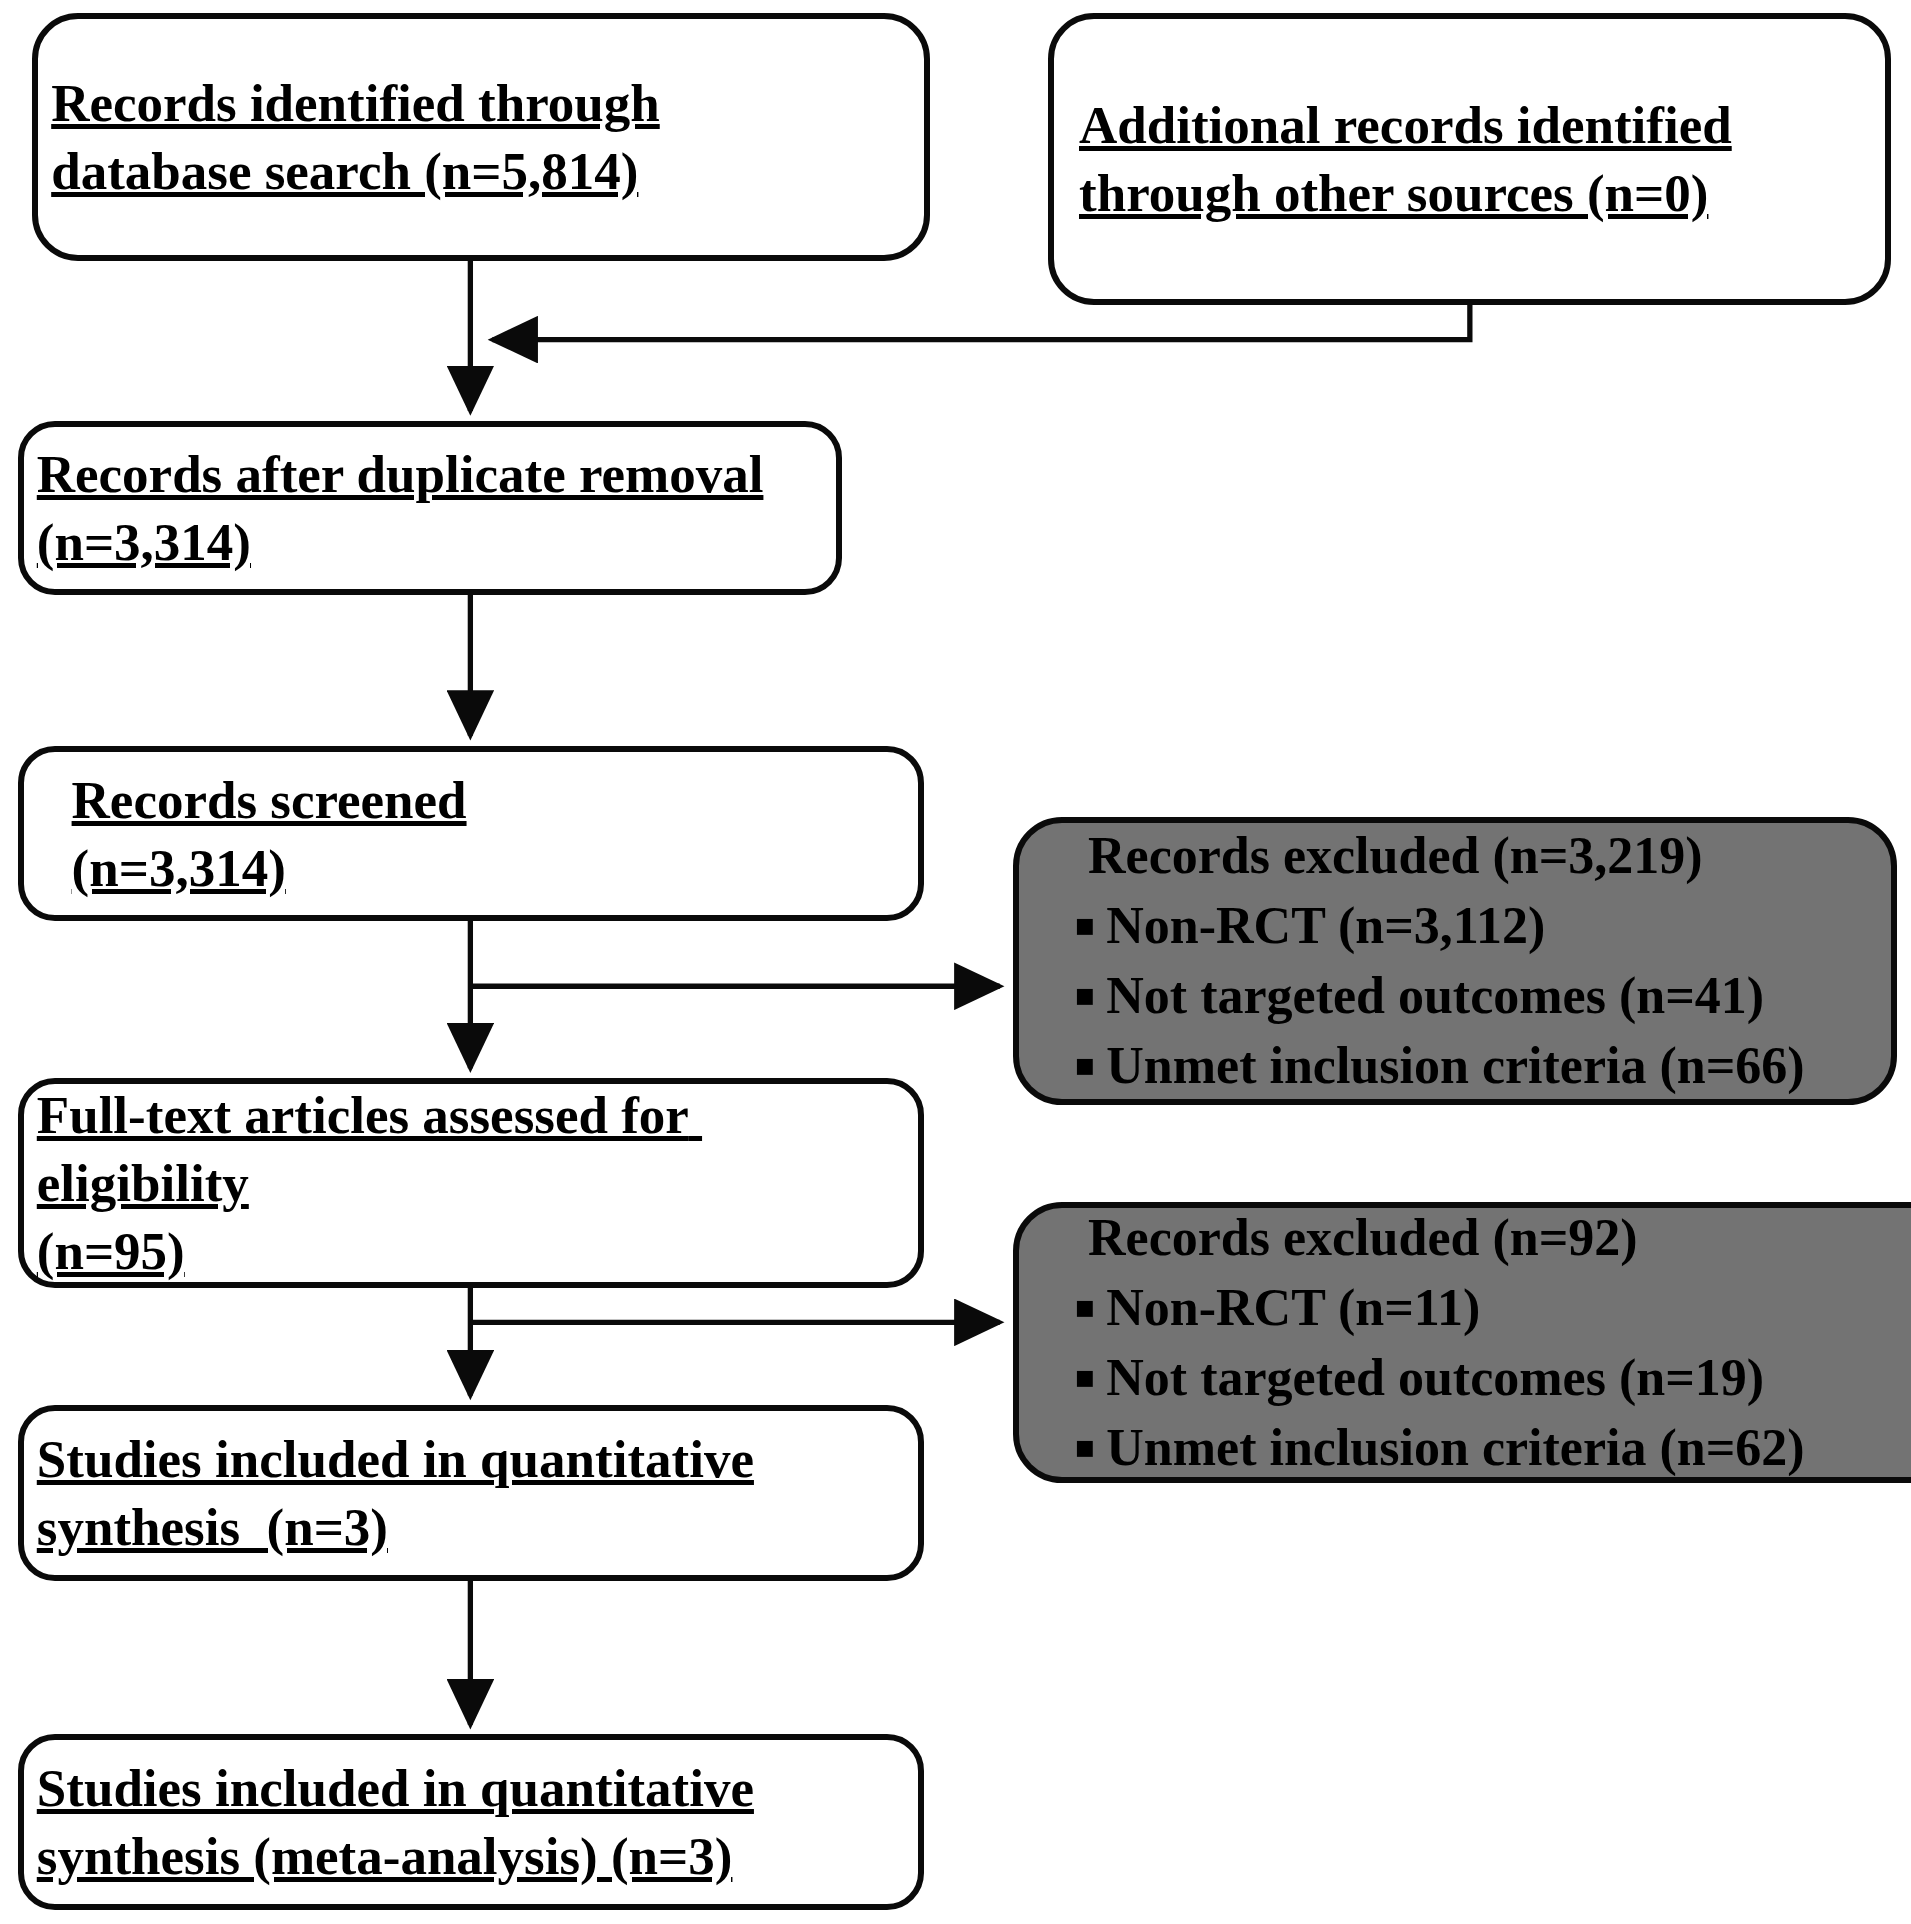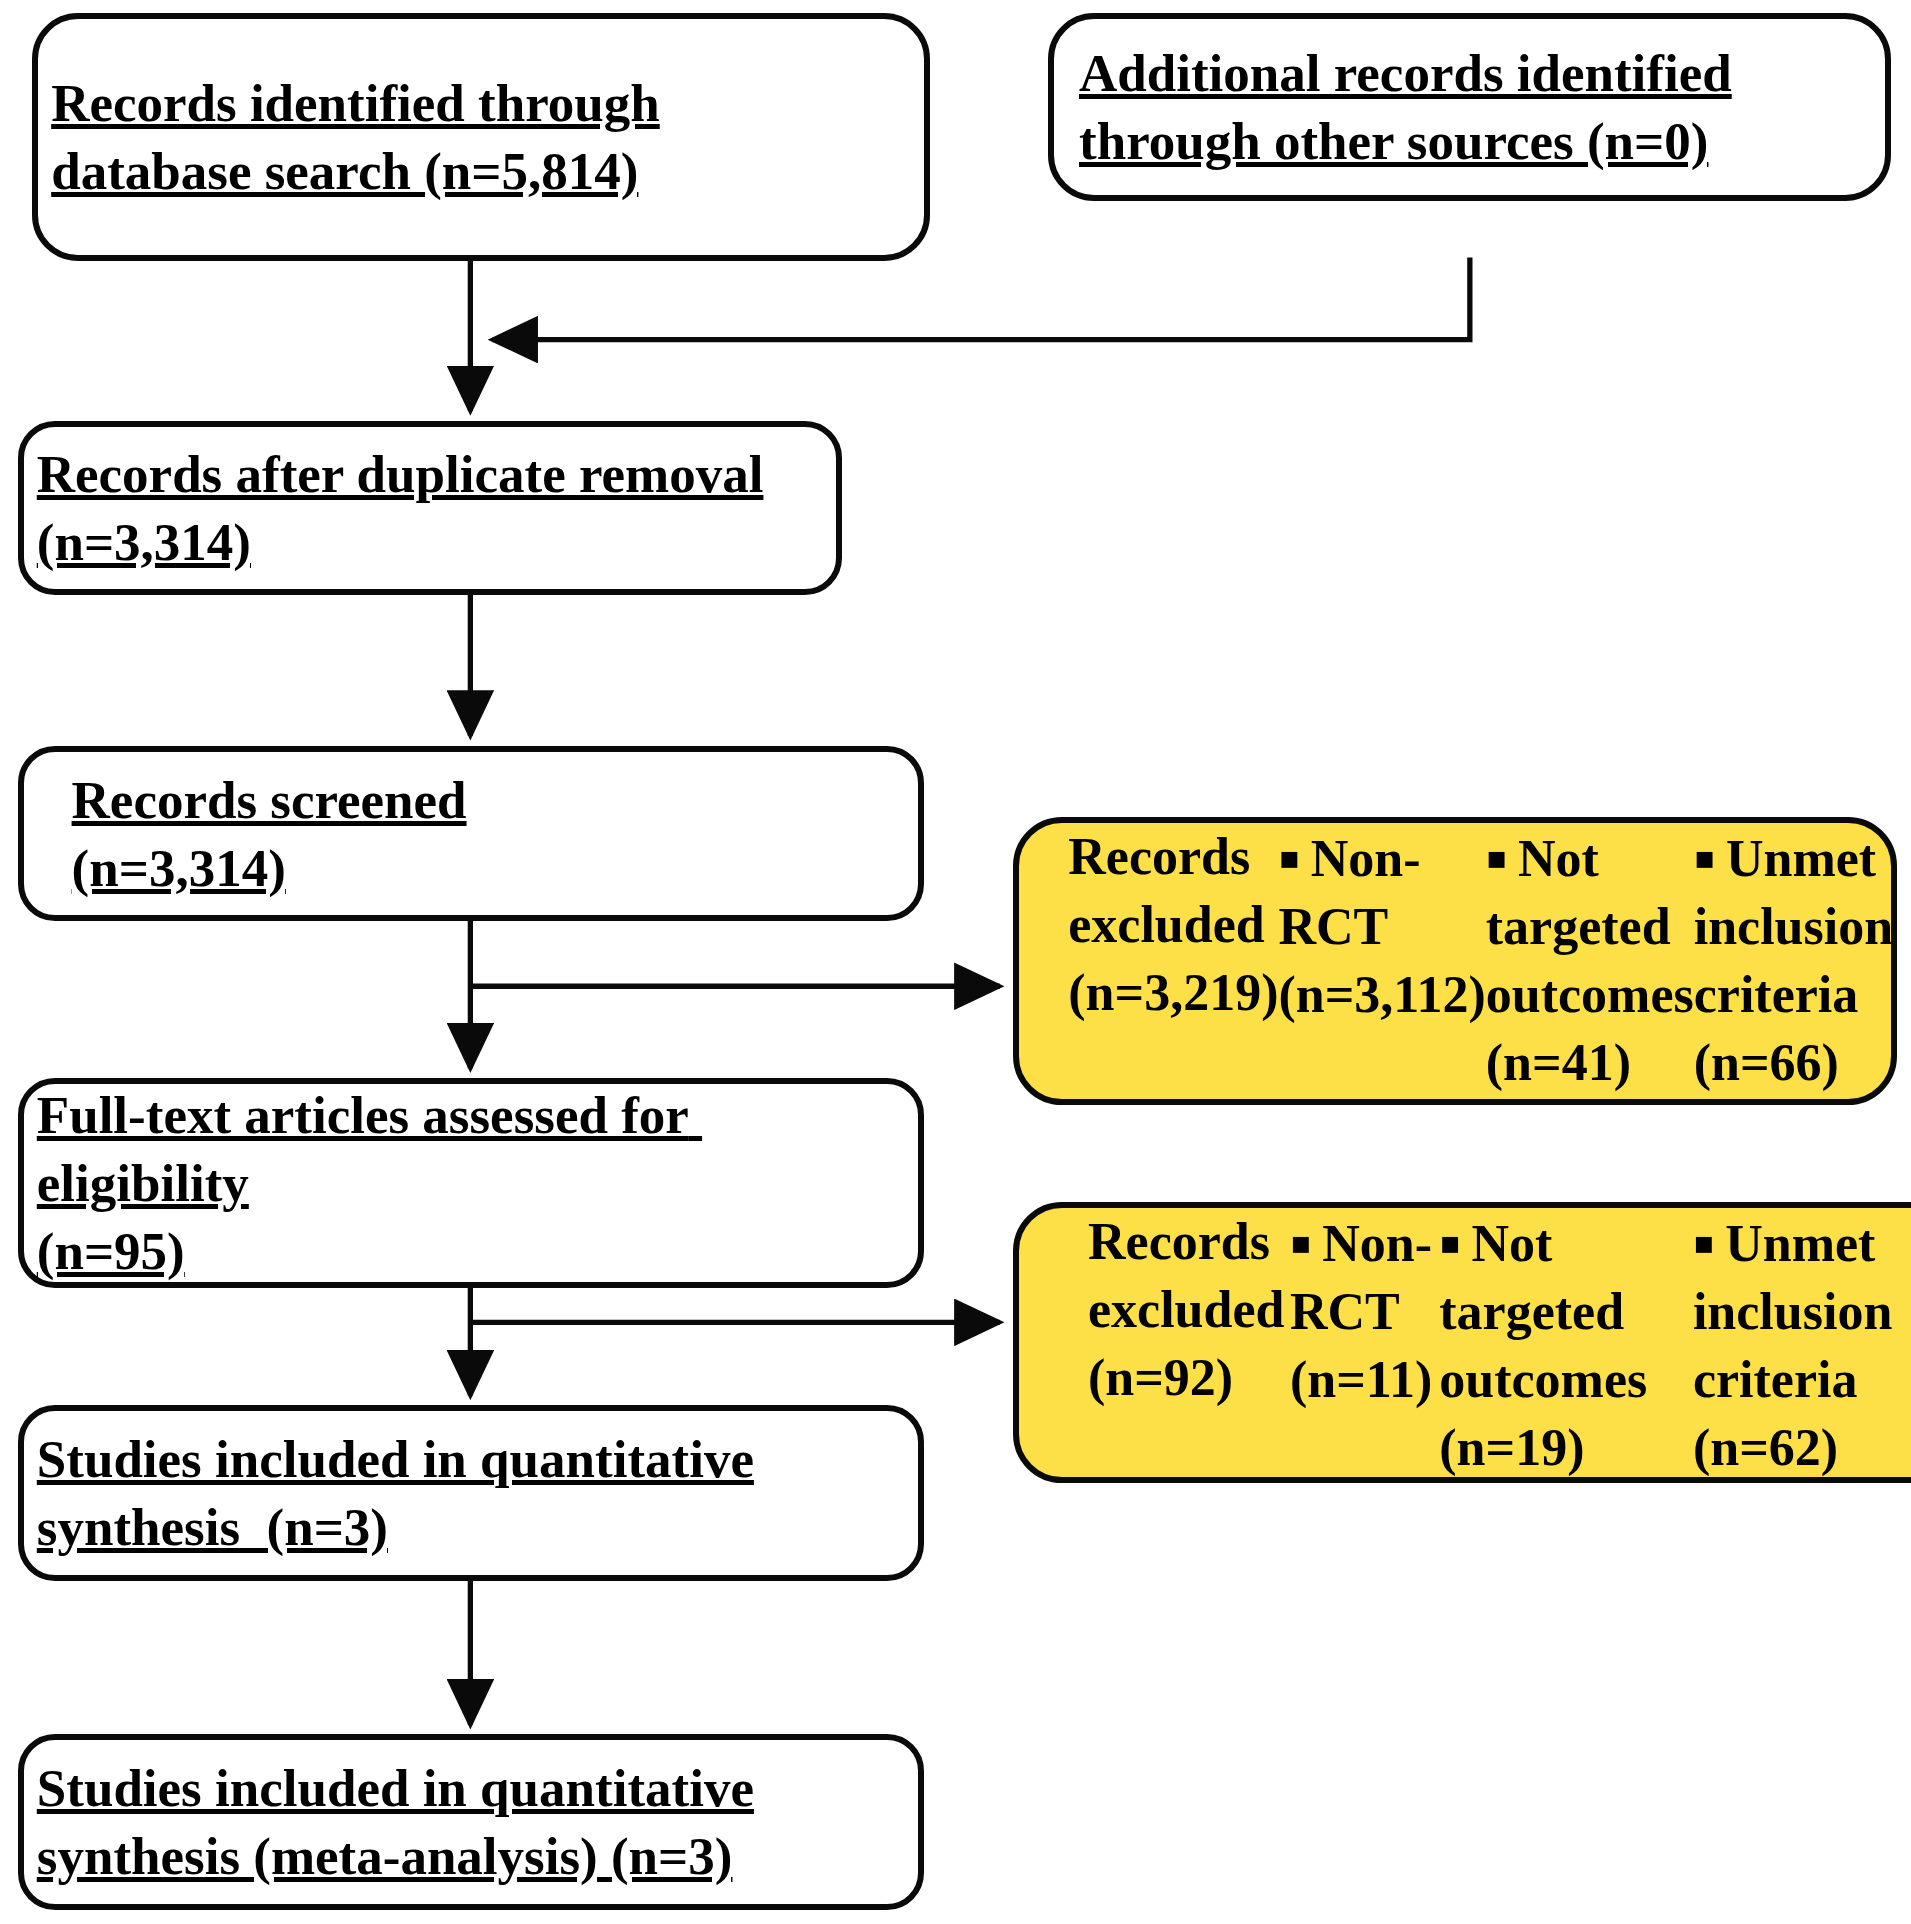--- a/index.html
+++ b/index.html
@@ -33,22 +33,23 @@
     font-size: 53px;
     line-height: 68px;
     white-space: pre-wrap;
   }
   .box.top { border-radius: 46px; }
   .ebox {
     position: absolute;
     box-sizing: border-box;
     border: 6.2px solid #0a0a0a;
     border-radius: 49px;
-    background: #fde047;
+    background: #737373;
     display: flex;
+    flex-direction: column;
     justify-content: center;
     padding: 0 17.6px 0 55px;
   }
   .ebox .etitle {
     font-size: 52px;
     line-height: 68px;
     padding-left: 14px;
     white-space: pre-wrap;
   }
   .ebox .eitem {
@@ -93,21 +94,21 @@
     <path d="M533 1415 L533 1582" marker-end="url(#ah)"></path>
     <path d="M533 1499 L1133 1499" marker-end="url(#ah)"></path>
     <path d="M533 1789 L533 1955" marker-end="url(#ah)"></path>
   </svg>
 
   <div class="box top" style="left:32px; top:13.2px; width:898px; height:248px;">
     <div class="line">Records identified through</div>
     <div class="line">database search (n=5,814)</div>
   </div>
 
-  <div class="box top" style="left:1048px; top:13.2px; width:843px; height:188px; padding-left:25px;">
+  <div class="box top" style="left:1048px; top:13.2px; width:843px; height:292px; padding-left:25px;">
     <div class="line">Additional records identified</div>
     <div class="line">through other sources (n=0)</div>
   </div>
 
   <div class="box" style="left:17.6px; top:421px; width:824px; height:174px;">
     <div class="line">Records after duplicate removal</div>
     <div class="line">(n=3,314)</div>
   </div>
 
   <div class="box" style="left:17.6px; top:746px; width:906px; height:175px;padding-left:48px;">

